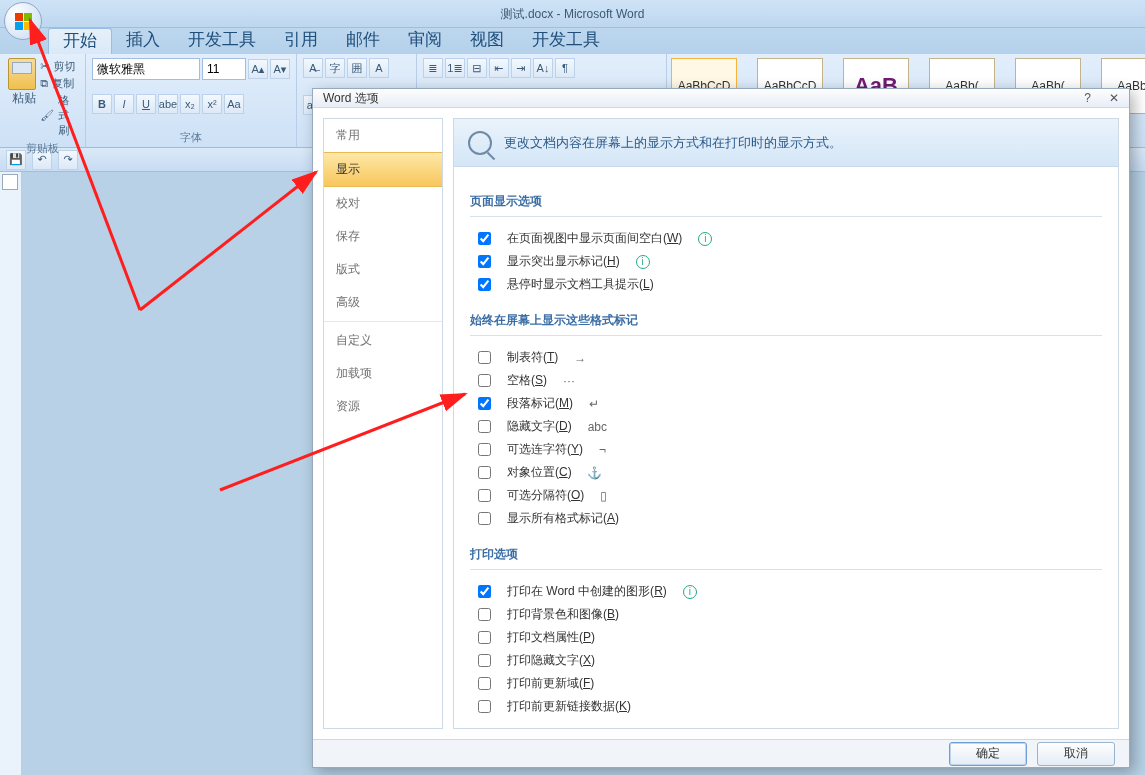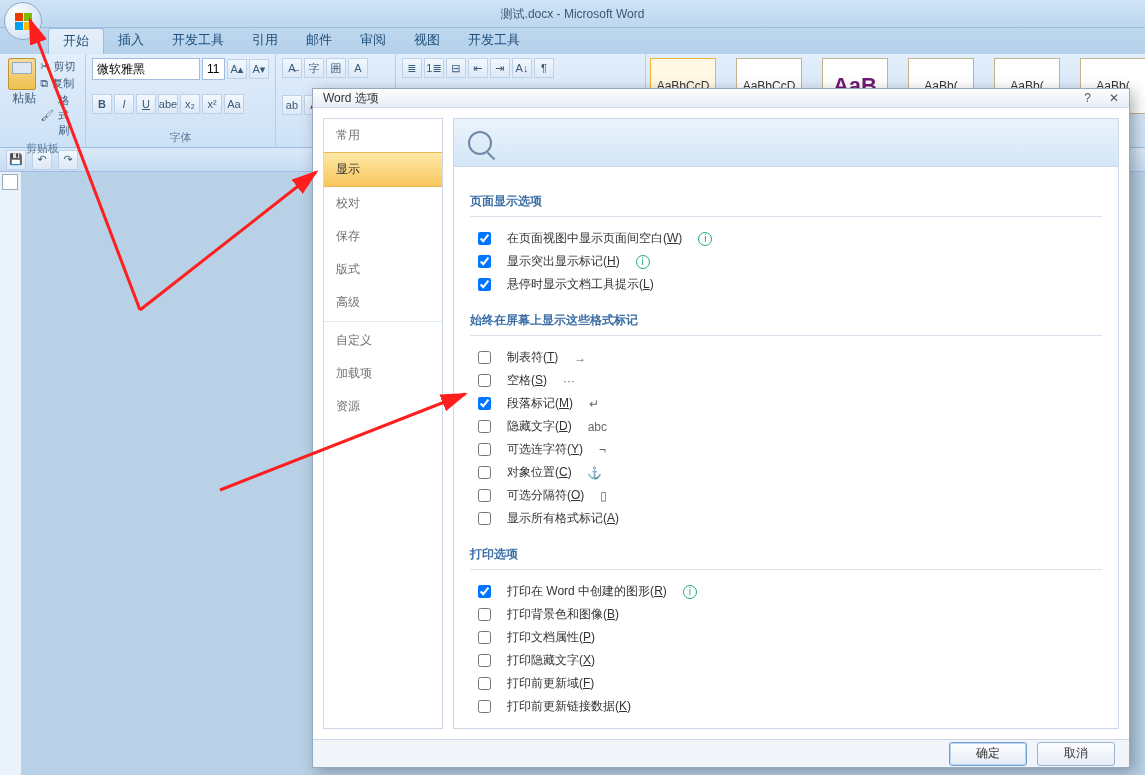--- a/index.html
+++ b/index.html
@@ -38,21 +38,21 @@
   height: 26px;
   background: linear-gradient(#bdd7ef, #b5d0ea);
   display: flex;
   padding-left: 48px;
   color: #1e4e79;
 }
 .tab {
   padding: 0 14px;
   line-height: 24px;
   cursor: pointer;
-  font-size: 13px;
+  font-size: 17px;
 }
 .tab.active {
   background: linear-gradient(#e6f0fa,#dae9f8);
   border: 1px solid #9abde2;
   border-bottom: none;
   border-radius: 3px 3px 0 0;
 }
 .ribbon {
   height: 94px;
   background: linear-gradient(#e2eefb, #cde1f6);
@@ -193,21 +193,21 @@
             <span>格式刷</span>
           </div>
       </div>
     </div>
     <div class="group-label">剪贴板</div>
   </div>
 
   <div class="ribbon-group font-group">
     <div class="font-row">
       <input class="font-sel" style="width: 108px;" value="微软雅黑">
-      <input class="font-sel" style="width: 23px;" value="11">
+      <input class="font-sel" style="width: 44px;" value="11">
       <span class="small-btn">A▴</span>
       <span class="small-btn">A▾</span>
     </div>
     <div class="font-row">
       <span class="small-btn">
           <b>B</b>
         </span>
       <span class="small-btn">
           <i>I</i>
         </span>
@@ -307,20 +307,21 @@
       <div class="opt-item">版式</div>
       <div class="opt-item">高级</div>
       <div class="opt-sep"></div>
       <div class="opt-item">自定义</div>
       <div class="opt-item">加载项</div>
       <div class="opt-item">资源</div>
     </div>
     <div class="opt-content">
       <div class="opt-header">
         <div class="mag-icon"></div>
+        <span>更改文档内容在屏幕上的显示方式和在打印时的显示方式。</span>
       </div>
       <div class="opt-scroll">
         <div class="section-title">页面显示选项</div>
         <div id="sec1-list">
             <div class="chk-row">
               <input type="checkbox" checked="" style="">
               <span class="chk-label">在页面视图中显示页面间空白(<u>W</u>)</span>
               <span class="info-i">i</span>
             </div>
             <div class="chk-row">

